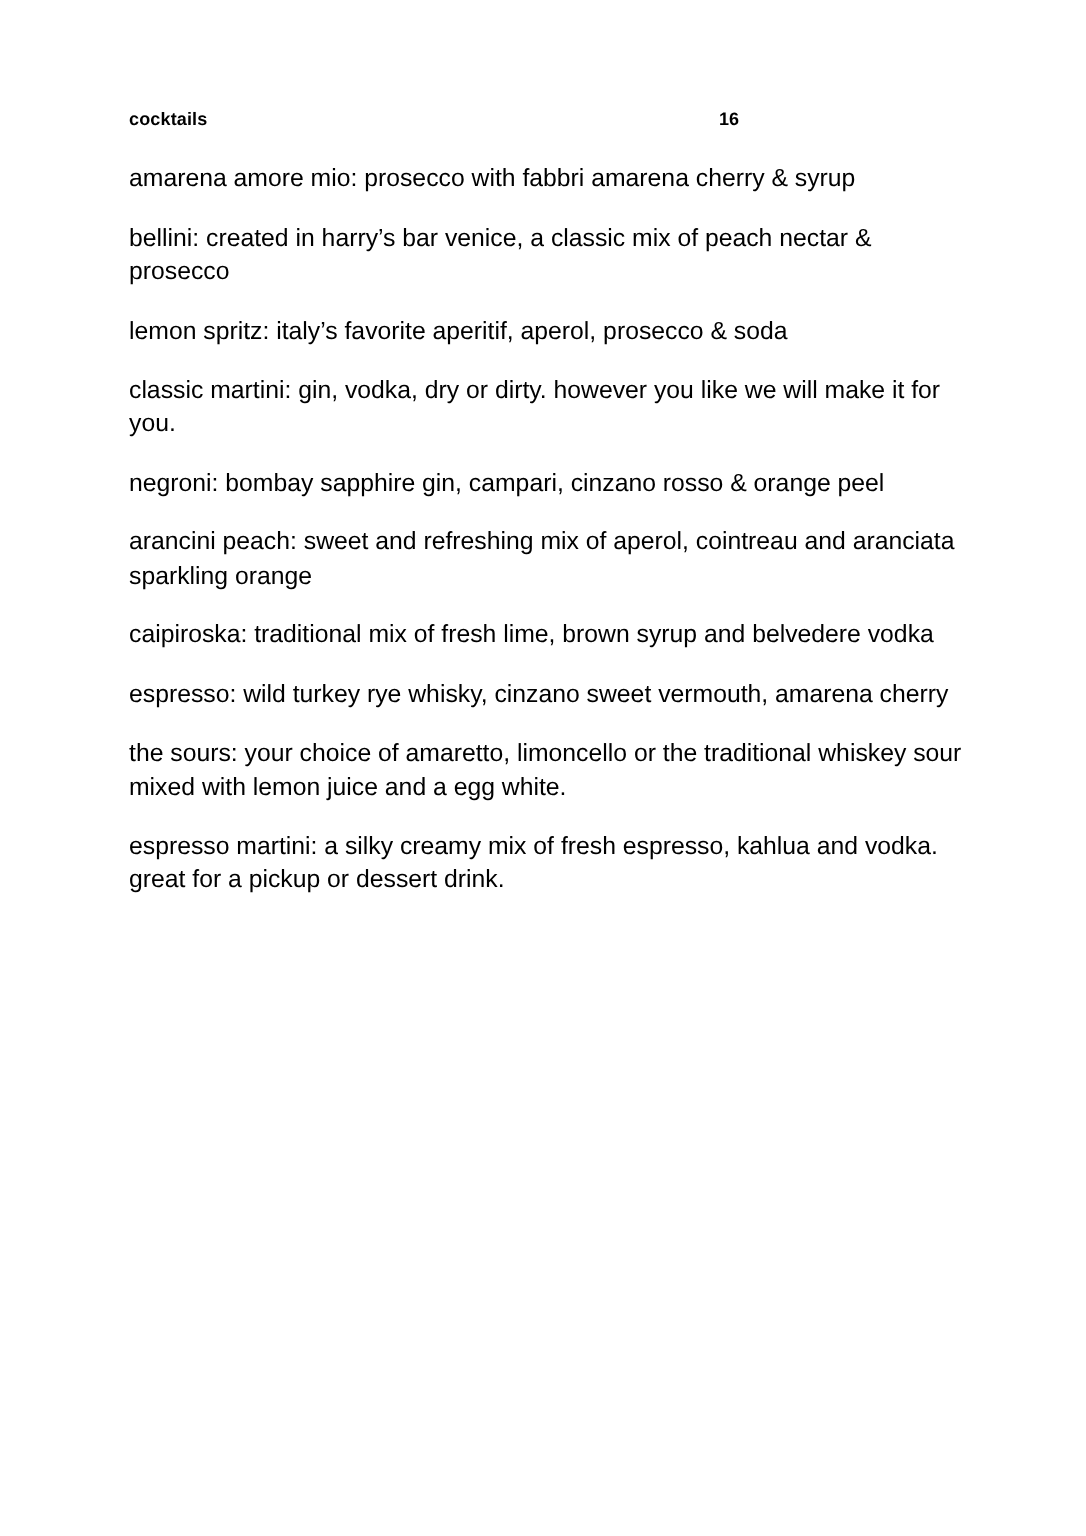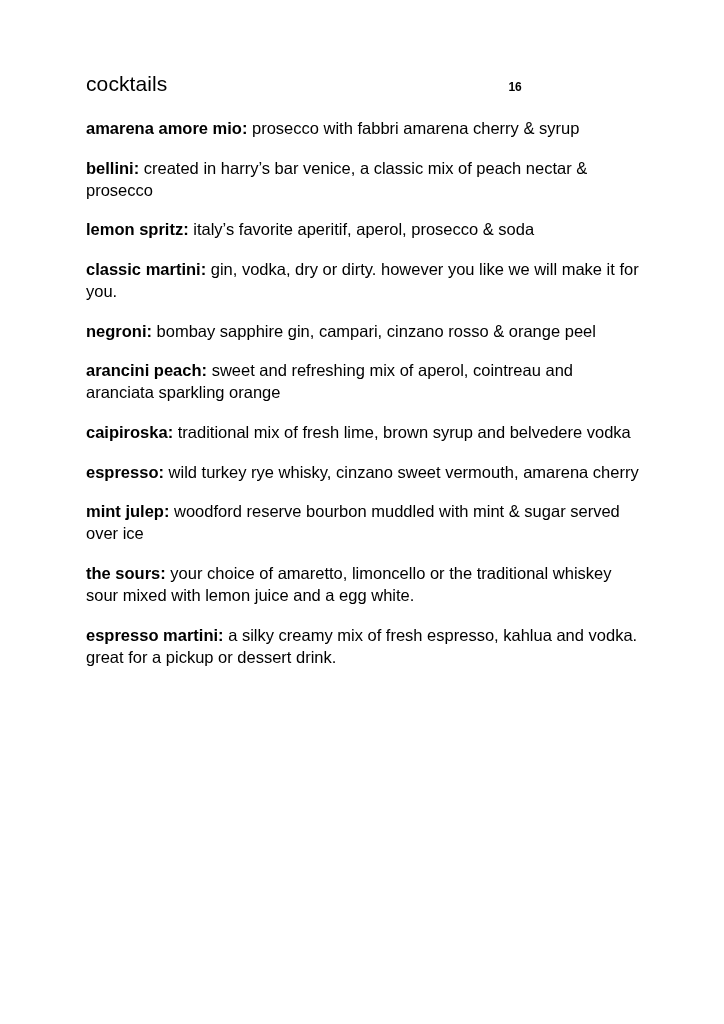--- a/index.html
+++ b/index.html
@@ -21,43 +21,43 @@
     box-sizing: border-box;
     padding: 72px 80px 0 86px;
   }
   .header-row {
     display: flex;
     align-items: baseline;
     justify-content: flex-start;
     margin-bottom: 22px;
   }
   .section-title {
-    font-size: 21px;
-    font-weight: normal;
+    font-size: 12px;
+    font-weight: bold;
     letter-spacing: 0.1px;
     line-height: 1.1;
     text-align: right;
   }
   .section-price {
     font-size: 12px;
     font-weight: bold;
     margin-left: 341px;
   }
   .items {
     display: block;
   }
   .item {
     font-size: 16.5px;
     line-height: 1.34;
     margin-bottom: 17.5px;
     max-width: 556px;
     text-align: left;
   }
   .item-name {
-    font-weight: bold;
+    font-weight: normal;
   }
   .item-desc {
     font-weight: normal;
   }
 </style>
 </head>
 <body>
 
 <div class="page">
 
@@ -94,23 +94,20 @@
 
     <p class="item">
       <span class="item-name">caipiroska:</span><span class="item-desc"> traditional mix of fresh lime, brown syrup and belvedere vodka</span>
     </p>
 
 
     <p class="item">
       <span class="item-name">espresso:</span><span class="item-desc"> wild turkey rye whisky, cinzano sweet vermouth, amarena cherry</span>
     </p>
 
-    <p class="item">
-      <span class="item-name">mint julep:</span><span class="item-desc"> woodford reserve bourbon muddled with mint &amp; sugar served over ice</span>
-    </p>
 
     <p class="item">
       <span class="item-name">the sours:</span><span class="item-desc"> your choice of amaretto, limoncello or the traditional whiskey sour mixed with lemon juice and a egg white.</span>
     </p>
 
     <p class="item">
       <span class="item-name">espresso martini:</span><span class="item-desc"> a silky creamy mix of fresh espresso, kahlua and vodka. great for a pickup or dessert drink.</span>
     </p>
 
   </div>

